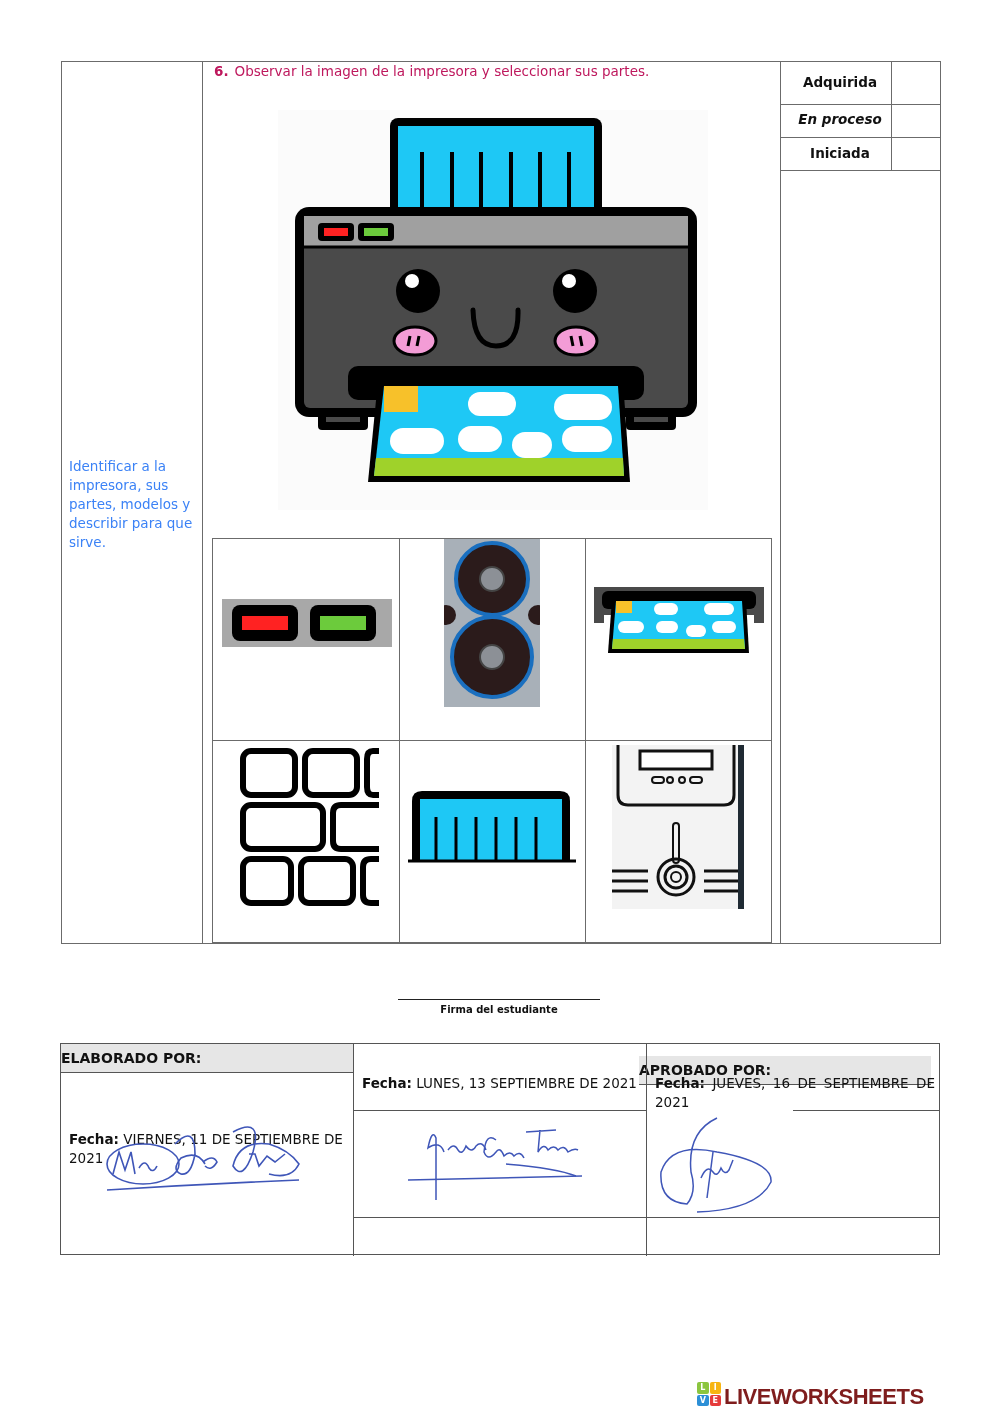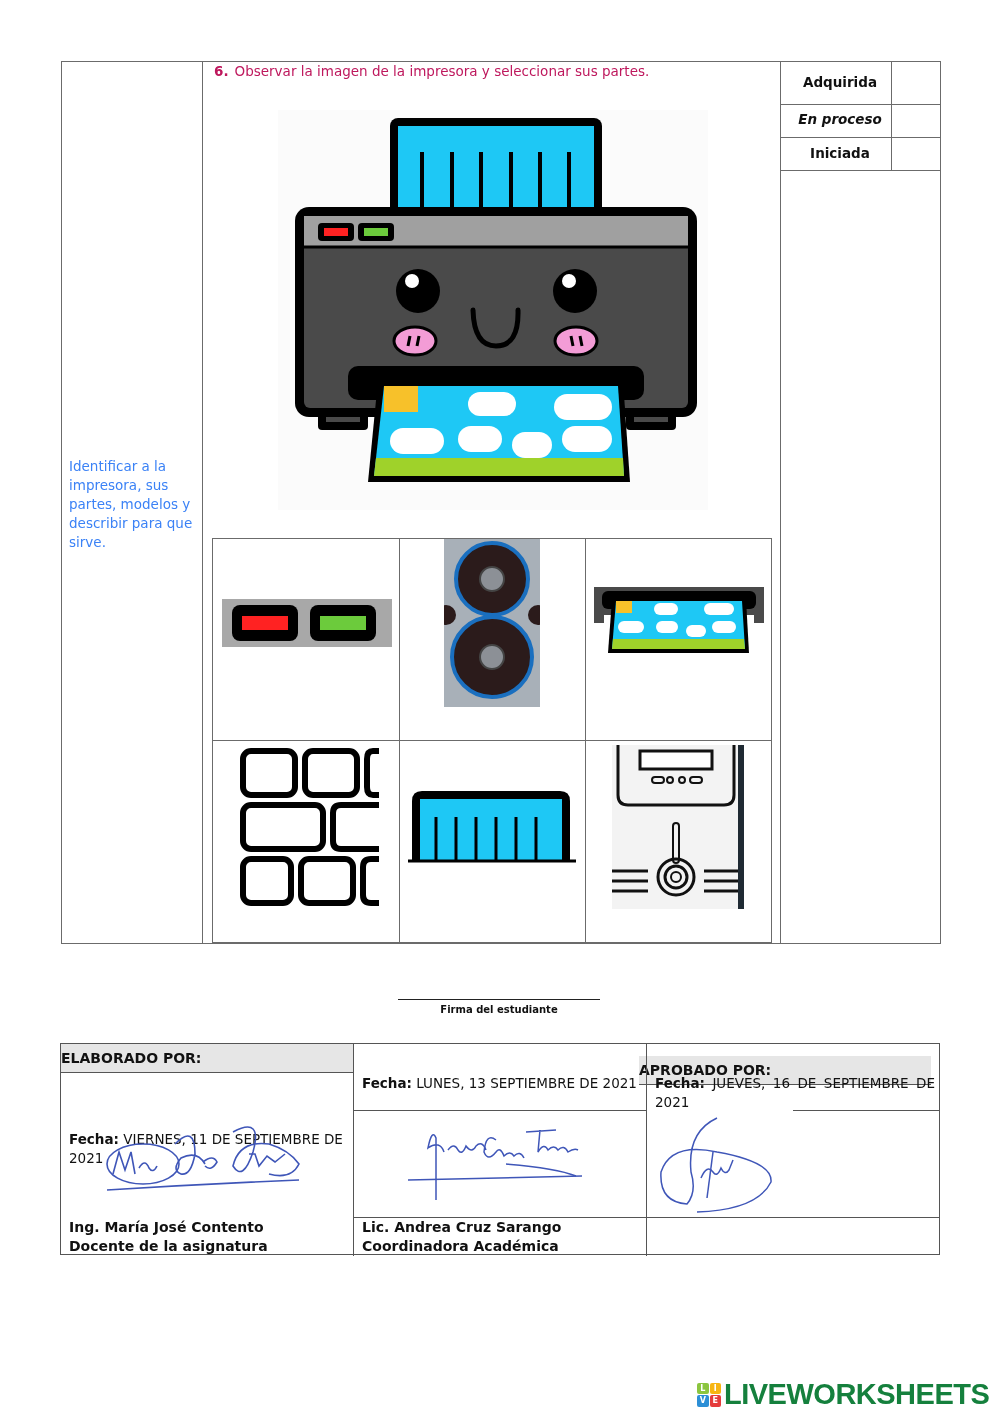--- a/index.html
+++ b/index.html
@@ -27,21 +27,21 @@
 
   
   .approval { position: absolute; left: 60px; top: 1043px; width: 880px; height: 212px; border: 1px solid #555; }
   .approval .hdr { position: absolute; top: 0; height: 29px; background: #e6e6e6; border-bottom: 1px solid #555; font-weight: bold; font-size: 14px; text-align: left; line-height: 29px; }
   .approval .vline { position: absolute; top: 0; width: 1px; height: 212px; background: #555; }
   .approval .fecha { position: absolute; font-size: 13.5px; line-height: 19px; }
   .approval .fecha b { font-weight: bold; }
   .approval .name { position: absolute; font-weight: bold; font-size: 14px; line-height: 19px; }
 
   .brand { position: absolute; left: 697px; top: 1378px; display: flex; align-items: center; }
-  .brand-text { font-family: "Liberation Sans", sans-serif; font-weight: bold; font-size: 29px; color: #15803d; letter-spacing: -0.5px; }
+  .brand-text { font-family: "Liberation Sans", sans-serif; font-weight: bold; font-size: 22px; color: #7f1d1d; letter-spacing: -0.5px; margin-top: 6px; }
   .brand-logo { width: 24px; height: 24px; display: grid; grid-template-columns: 1fr 1fr; gap: 1px; margin-right: 3px; }
   .brand-logo span { font-size: 8px; color: #fff; font-weight: bold; display: flex; align-items: center; justify-content: center; border-radius: 2px; }
 </style>
 </head>
 <body>
 
 <div class="main-table"></div>
 <div class="line" style="left:202px; top:61px; width:1px; height:883px;"></div>
 <div class="line" style="left:780px; top:61px; width:1px; height:883px;"></div>
 
@@ -266,28 +266,20 @@
     </g>
   </svg>
   <svg class="abs" style="left:596px; top:68px;" width="120" height="104" viewBox="0 0 120 104">
     <g fill="none" stroke="#3f56b8" stroke-width="1.5">
       <path d="M 60 6 Q 30 20 34 60 Q 40 80 30 92 Q 2 90 4 60 Q 14 30 60 40 Q 116 50 114 70 Q 100 98 40 100"></path>
       <path d="M 56 40 L 50 86"></path>
       <path d="M 44 66 q 6 -14 12 -6 q 4 6 8 -4 q 4 8 8 2 l 4 -10"></path>
     </g>
   </svg>
 
-  <div class="name" style="left:8px; top:174px; width:282px;">
-    <div>Ing. María José Contento</div>
-    <div>Docente de la asignatura</div>
-  </div>
-  <div class="name" style="left:301px; top:174px; width:282px;">
-    <div>Lic. Andrea Cruz Sarango</div>
-    <div>Coordinadora Académica</div>
-  </div>
 </div>
 
 <div class="brand">
   <div class="brand-logo">
     <span style="background:#8bc53f;">L</span>
     <span style="background:#f7b512;">I</span>
     <span style="background:#2c8fd6;">V</span>
     <span style="background:#e53b3b;">E</span>
   </div>
   <span class="brand-text">LIVEWORKSHEETS</span>

